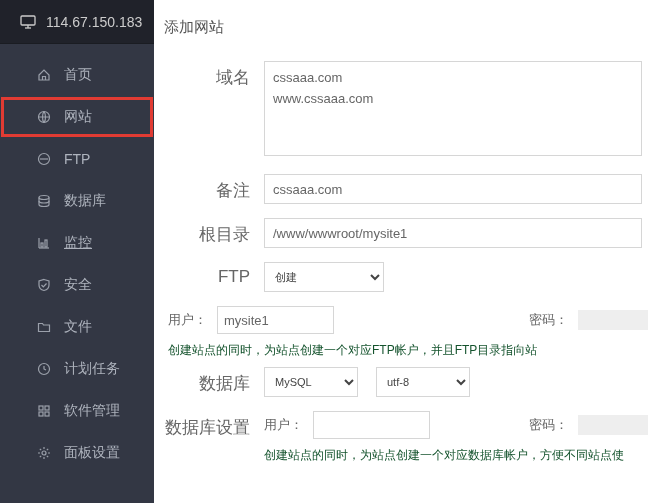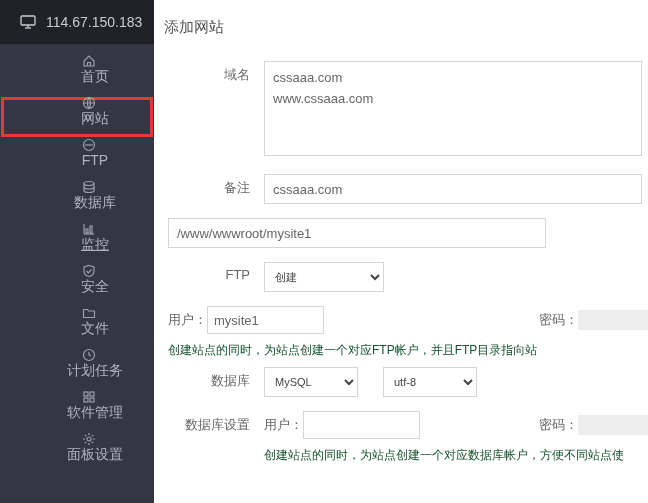--- a/index.html
+++ b/index.html
@@ -1,40 +1,40 @@
 <!DOCTYPE html>
 <html><head>
 <meta charset="utf-8">
 <style>
 * { margin:0; padding:0; box-sizing:border-box; font-family:"Microsoft YaHei",Arial,sans-serif; }
 body { width:648px; height:503px; overflow:hidden; background:#fff; display:flex; }
 .sidebar { width:154px; height:503px; background:#333744; flex-shrink:0; }
 .ip-bar { height:44px; background:#20222a; color:#ccc; font-size:14px; display:flex; align-items:center; padding-left:20px; border-bottom:1px solid #1a1c22; }
 .ip-bar .icn { margin-right:10px; display:inline-flex; }
 .nav { padding-top:10px; }
-.nav-item { height:42px; display:flex; align-items:center; padding-left:36px; color:#aeb3bd; font-size:14px; cursor:pointer; position:relative;flex-direction:column; }
+.nav-item { height:42px; display:flex; align-items:center; padding-left:36px; color:#aeb3bd; font-size:14px; cursor:pointer; position:relative; }
 .nav-item .icn { width:16px; margin-right:12px; display:inline-flex; align-items:center; justify-content:center; opacity:.85; }
 .nav-item.hl { outline:3px solid #e13b33; outline-offset:-4px; }
 .main { flex:1; background:#fff; padding:18px 0 0 0; overflow:hidden; }
 .title { font-size:15px; color:#555; padding-left:10px; margin-bottom:24px; }
 .form-row { display:flex; align-items:flex-start; margin-bottom:14px; padding-right:0; }
 .form-row.sm { margin-bottom:8px; }
-.lbl { width:96px; text-align:right; font-size:13px; color:#666; padding-top:5px; flex-shrink:0; }
+.lbl { width:96px; text-align:right; font-size:17px; color:#666; padding-top:5px; flex-shrink:0; }
 .ctrl { margin-left:14px; flex:1; }
 textarea.inp { width:378px; height:95px; border:1px solid #d6d6d6; font-size:13px; color:#666; padding:6px 8px; resize:none; line-height:1.6; font-family:inherit; }
 input.inp { width:378px; height:30px; border:1px solid #d6d6d6; font-size:13px; color:#666; padding:0 8px; }
 select.sel { height:30px; border:1px solid #d6d6d6; font-size:11px; color:#444; padding:0 6px; background:#fff; }
 .w120 { width:120px; }
 .w90 { width:94px; }
-.sub-row { display:flex; align-items:center; gap:0; font-size:13px; color:#666; }
+.sub-row { display:flex; align-items:center; gap:10px; font-size:13px; color:#666; }
 .sub-row input.sml { width:117px; height:28px; border:1px solid #d6d6d6; padding:0 6px; font-size:13px; color:#666; }
 .sub-row .pwval { width:70px; height:20px; background:#eee; display:inline-block; }
 .sub-row .slbl { white-space:nowrap; }
 .hint { font-size:12px; color:#14532d; margin-top:8px; }
-.ctrl-flex { display:flex; gap:25px; }
+.ctrl-flex { display:flex; gap:18px; }
 svg { display:block; }
 </style>
 </head>
 <body>
 
 <div class="sidebar">
   <div class="ip-bar">
     <span class="icn">
       <svg width="16" height="14" viewBox="0 0 16 14" fill="none" stroke="#ccc" stroke-width="1.3">
           <rect x="1" y="1" width="14" height="9" rx="1"></rect>
@@ -150,20 +150,21 @@
     <div class="ctrl"><textarea class="inp" style="">cssaaa.com
 www.cssaaa.com</textarea></div>
   </div>
 
   <div class="form-row">
     <div class="lbl">备注</div>
     <div class="ctrl"><input class="inp" value="cssaaa.com" style=""></div>
   </div>
 
   <div class="form-row">
+    <div class="lbl">根目录</div>
     <div class="ctrl"><input class="inp" value="/www/wwwroot/mysite1" style=""></div>
   </div>
 
   <div class="form-row">
     <div class="lbl">FTP</div>
     <div class="ctrl"><select class="sel w120"><option>创建</option></select></div>
   </div>
 
   <div class="form-row sm">
     <div class="ctrl">

